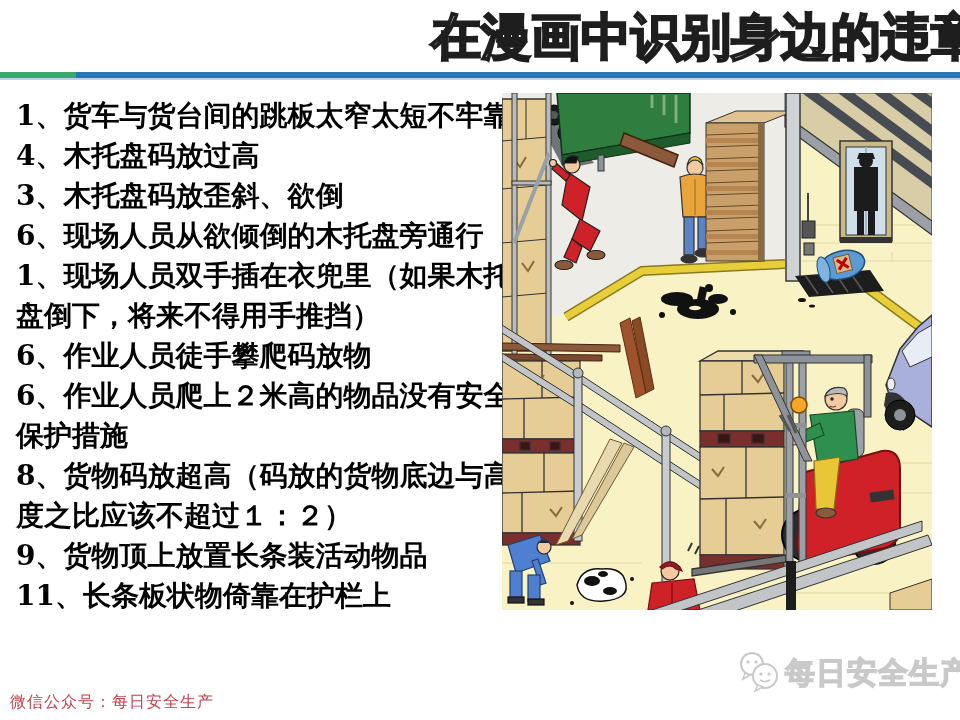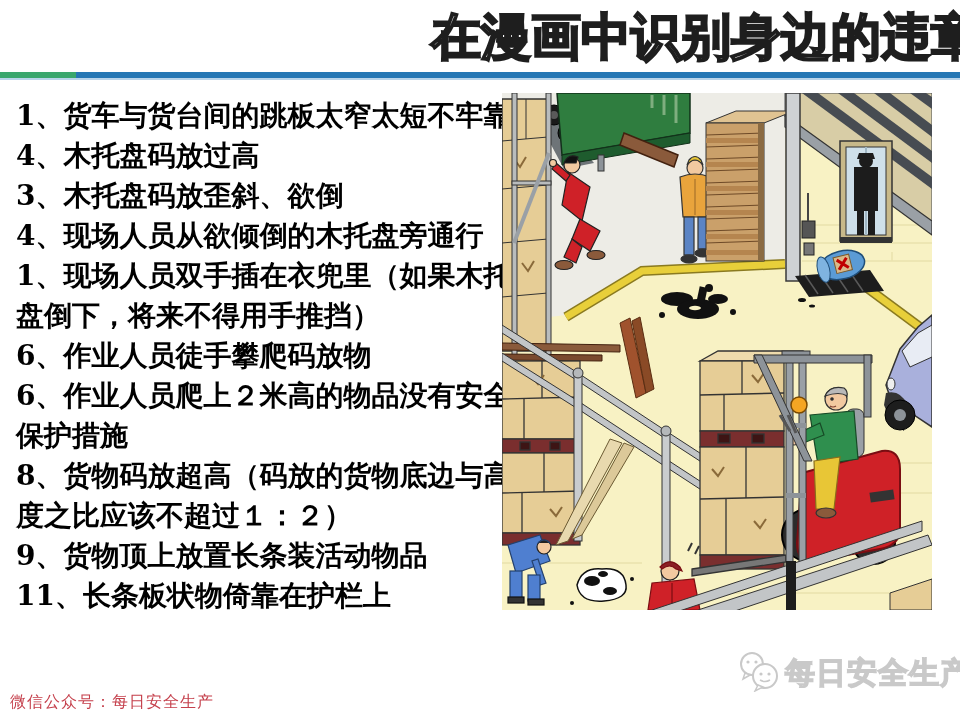--- a/index.html
+++ b/index.html
@@ -61,21 +61,21 @@
 
   <div class="divider">
     <span class="seg-green"></span>
     <span class="seg-blue"></span>
   </div>
 
   <div class="violations">
     <div class="vio">1、货车与货台间的跳板太窄太短不牢靠</div>
     <div class="vio">4、木托盘码放过高</div>
     <div class="vio">3、木托盘码放歪斜、欲倒</div>
-    <div class="vio">4、现场人员从欲倾倒的木托盘旁通行</div>
+    <div class="vio">6、现场人员从欲倾倒的木托盘旁通行</div>
     <div class="vio">1、现场人员双手插在衣兜里（如果木托盘倒下，将来不得用手推挡）</div>
     <div class="vio">6、作业人员徒手攀爬码放物</div>
     <div class="vio">6、作业人员爬上２米高的物品没有安全保护措施</div>
     <div class="vio">8、货物码放超高（码放的货物底边与高度之比应该不超过１：２）</div>
     <div class="vio">9、货物顶上放置长条装活动物品</div>
     <div class="vio">11、长条板状物倚靠在护栏上</div>
   </div>
 
   <div class="illustration">
     <svg width="430" height="517" viewBox="0 0 430 517" xmlns="http://www.w3.org/2000/svg">

